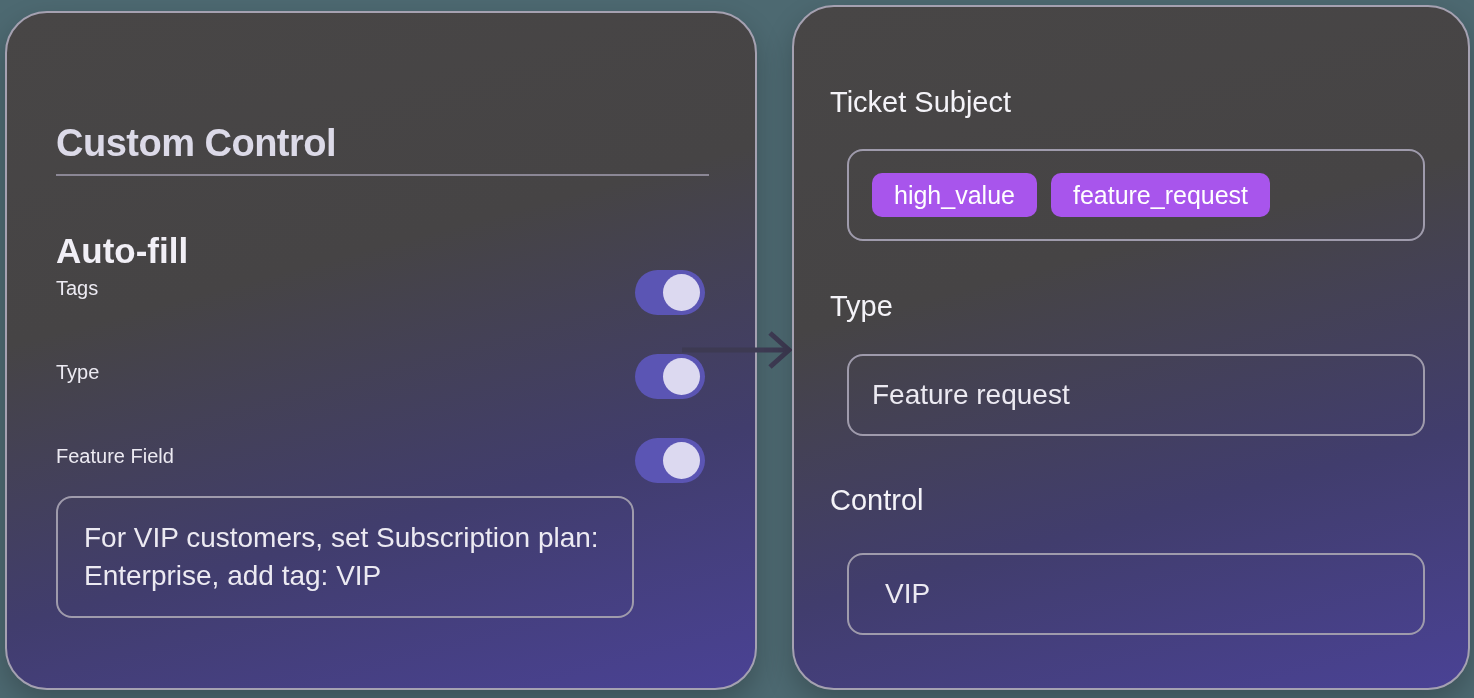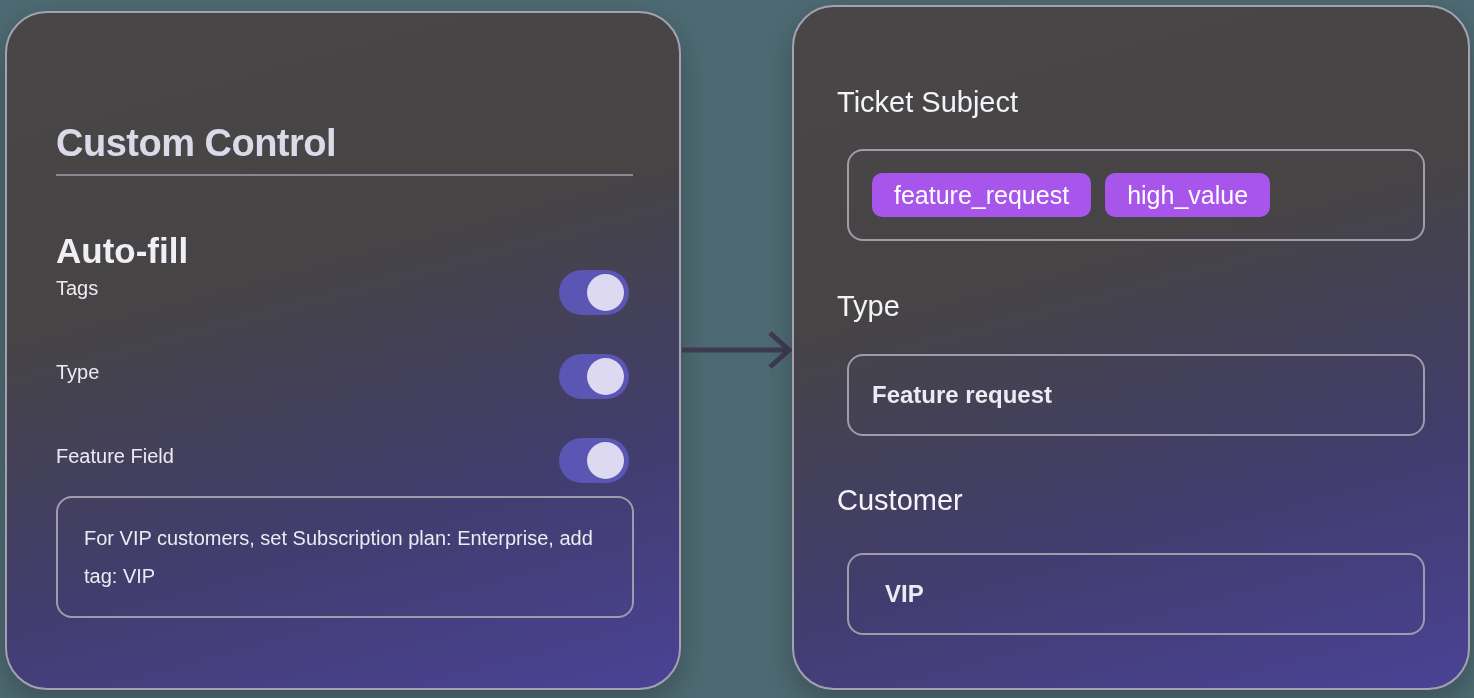--- a/index.html
+++ b/index.html
@@ -12,21 +12,21 @@
     -webkit-font-smoothing: antialiased;
   }
   .panel {
     position: absolute;
     border: 2px solid #a5a1b1;
     border-radius: 42px;
     background: linear-gradient(165deg, #484646 0%, #464445 38%, #413d6d 70%, #4a4295 100%);
     box-shadow: 0 12px 28px rgba(0,0,0,0.22);
     box-sizing: border-box;
   }
-  #left-panel  { left: 5px;  top: 11px; width: 676px; height: 679px; padding-left: 12px; }
+  #left-panel  { left: 5px;  top: 11px; width: 752px; height: 679px; padding-left: 12px; }
   #right-panel { left: 792px; top: 5px; width: 678px; height: 685px; }
 
   .abs { position: absolute; }
 
   .panel-title {
     left: 49px; top: 84px;
     font-size: 38px; font-weight: 700;
     letter-spacing: -0.5px;
     color: #dcdae8;
   }
@@ -63,45 +63,45 @@
   .note-box {
     left: 49px; top: 483px;
     width: 578px; height: 122px;
     border: 2px solid #9f9bac;
     border-radius: 16px;
     box-sizing: border-box;
     display: flex; align-items: center;
     padding: 0 26px;
   }
   .note-text {
-    font-size: 20px; line-height: 38px;
+    font-size: 28px; line-height: 38px;
     color: #eceaf2;
   }
 
   .field-label {
-    left: 43px;
+    left: 36px;
     font-size: 29px; font-weight: 500;
     color: #f4f3f8;
   }
   .field-box {
     position: absolute;
     left: 53px;
     width: 578px;
     border: 2px solid #9f9bac;
     border-radius: 16px;
     box-sizing: border-box;
     display: flex; align-items: center;
     padding: 0 23px;
   }
   #subject-box { top: 142px; height: 92px; gap: 14px; }
   #type-box    { top: 347px; height: 82px; }
   #customer-box{ top: 546px; height: 82px; padding-left: 36px; }
 
   .field-value {
-    font-size: 24px; font-weight: 700;
+    font-size: 28px; font-weight: 400;
     color: #eceaf2;
   }
   .tag-pill {
     background: #a855ec;
     color: #ffffff;
     font-size: 25px;
     line-height: 44px;
     height: 44px;
     padding: 0 22px;
     border-radius: 10px;
@@ -139,26 +139,26 @@
 </section>
 
 <svg class="abs" id="flow-arrow" width="120" height="42" viewBox="0 0 120 42" aria-hidden="true">
   <line x1="3" y1="21" x2="108" y2="21" stroke="#3d3a52" stroke-width="5"></line>
   <polyline points="91,4 110,21 91,38" fill="none" stroke="#3d3a52" stroke-width="5" stroke-linejoin="miter"></polyline>
 </svg>
 
 <section class="panel" id="right-panel">
   <div class="abs field-label" style="top:79px;">Ticket Subject</div>
   <div class="field-box" id="subject-box">
+    <span class="tag-pill">high_value</span>
     <span class="tag-pill">feature_request</span>
-    <span class="tag-pill">high_value</span>
   </div>
 
   <div class="abs field-label" style="top:283px;">Type</div>
   <div class="field-box" id="type-box">
     <span class="field-value">Feature request</span>
   </div>
 
-  <div class="abs field-label" style="top:477px;">Customer</div>
+  <div class="abs field-label" style="top:477px;">Control</div>
   <div class="field-box" id="customer-box">
     <span class="field-value">VIP</span>
   </div>
 </section>
 
 </body></html>

